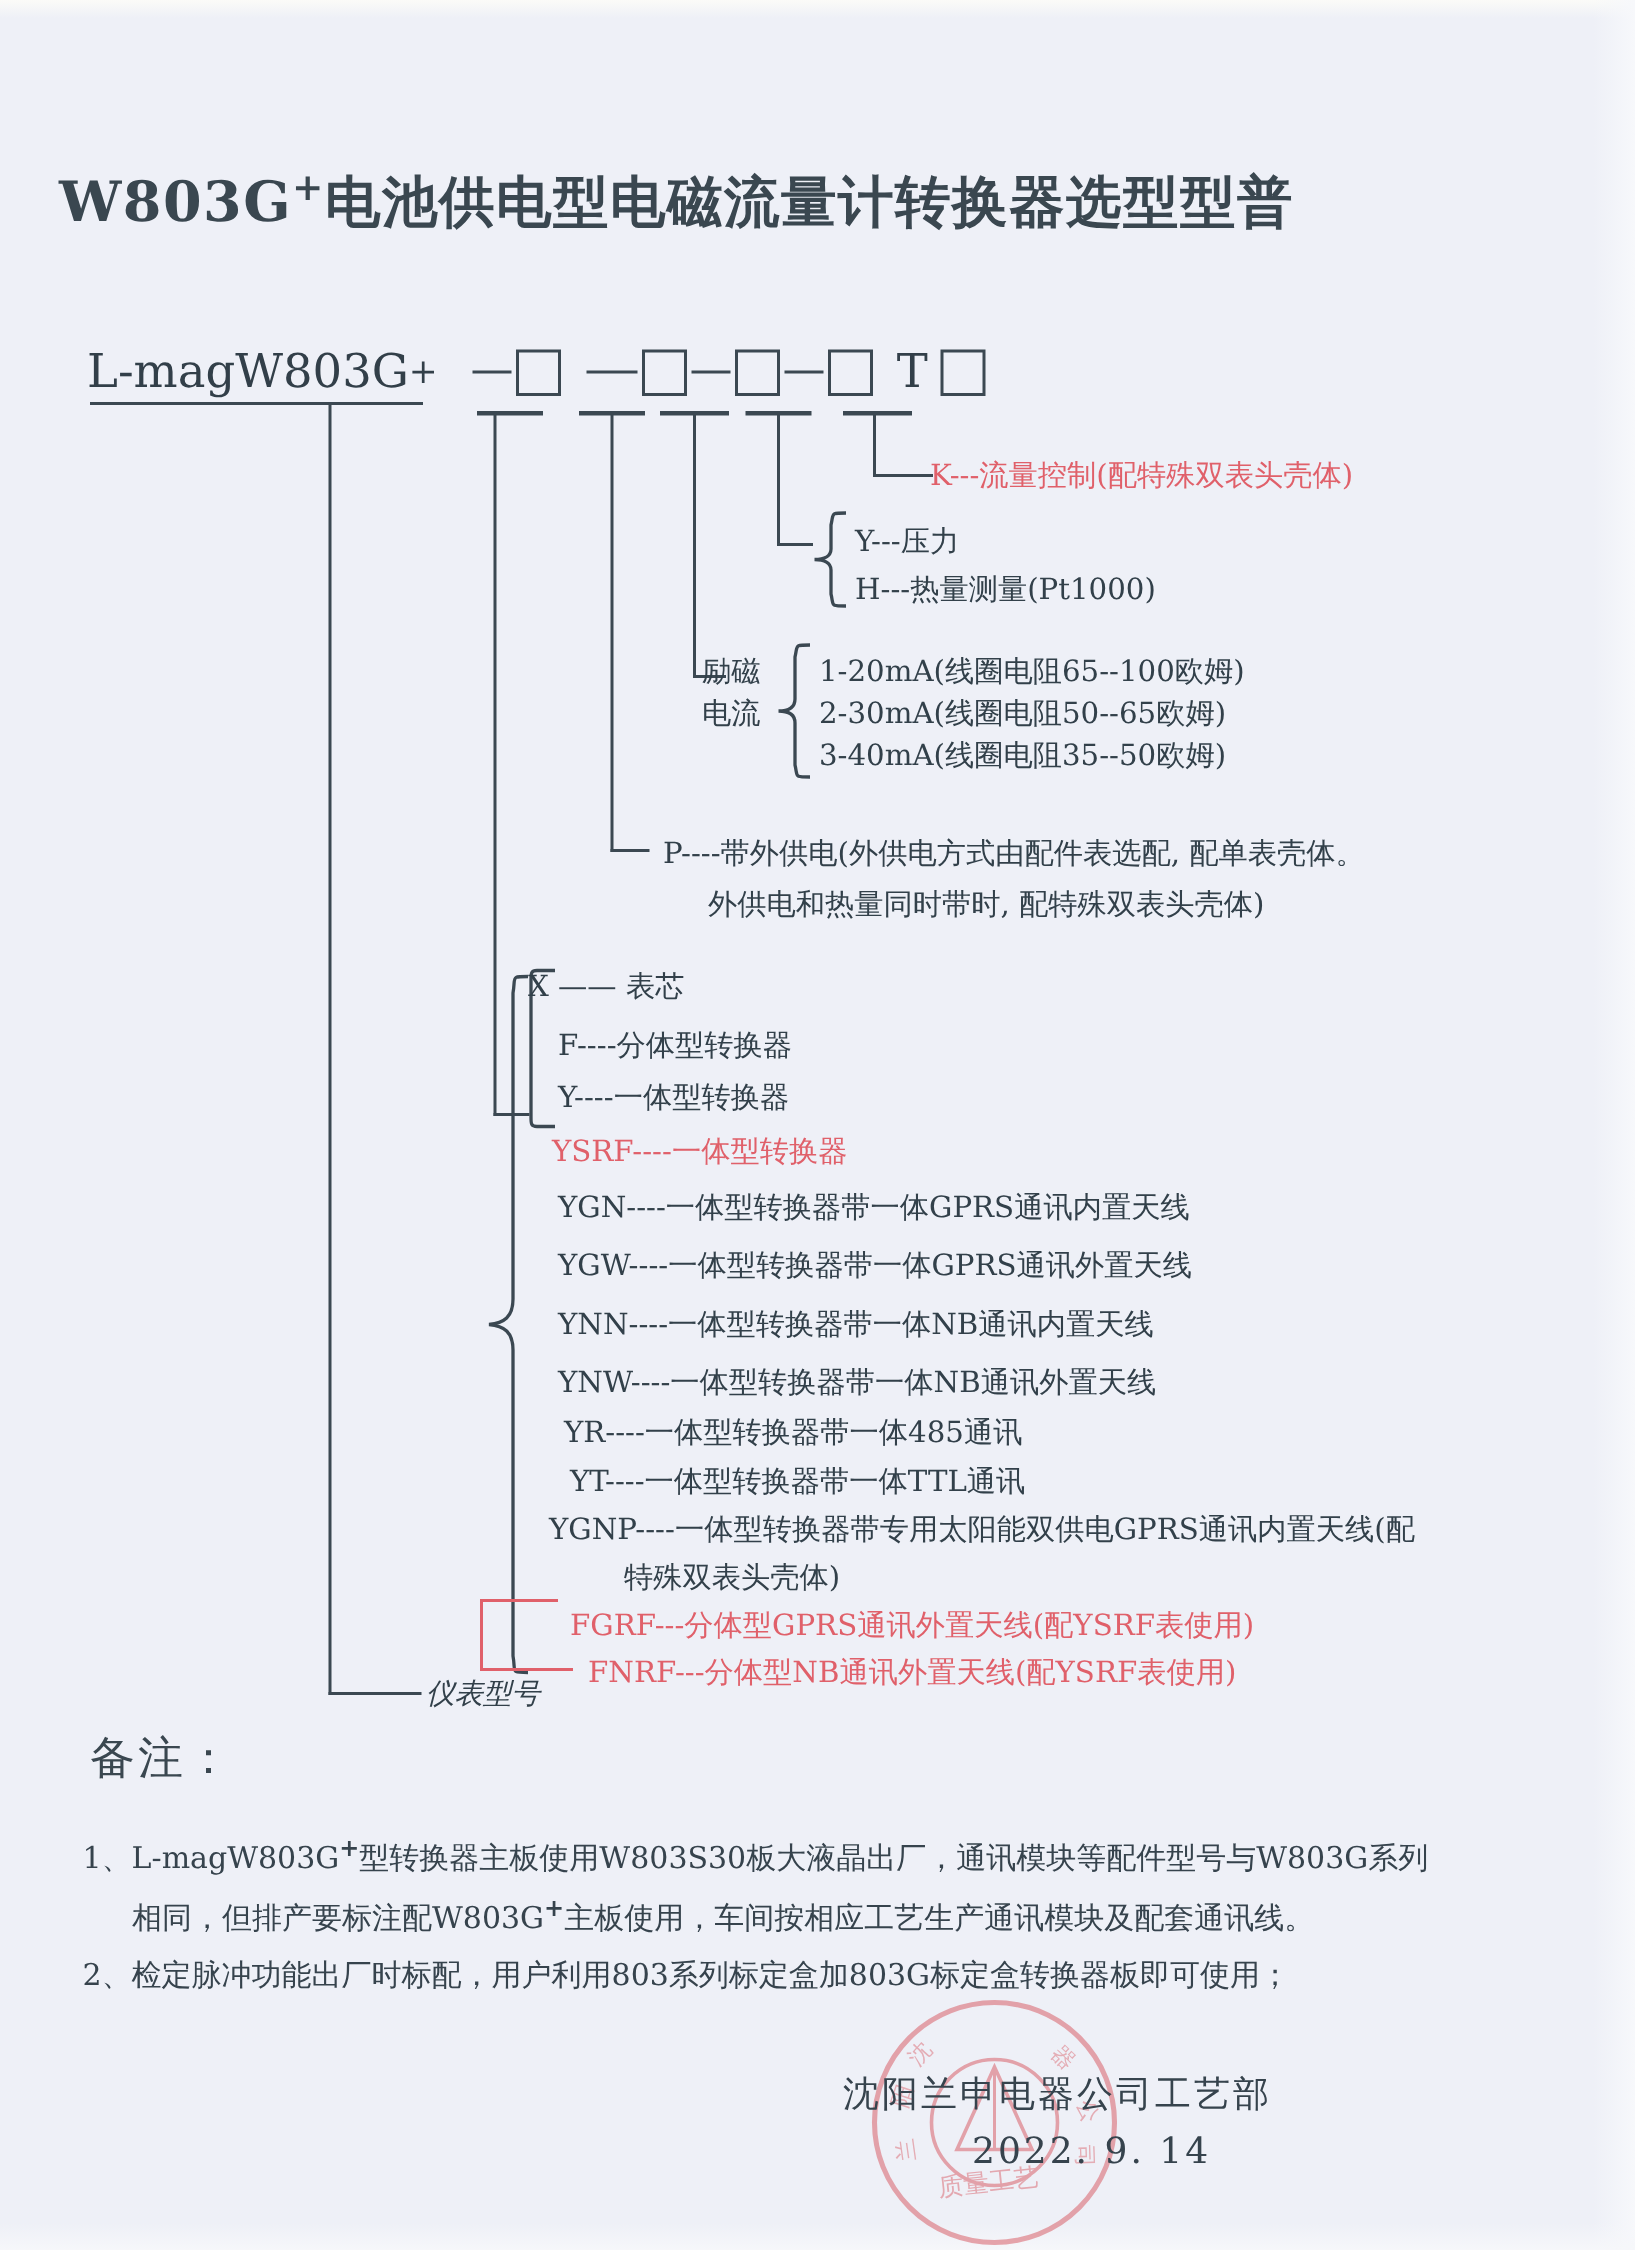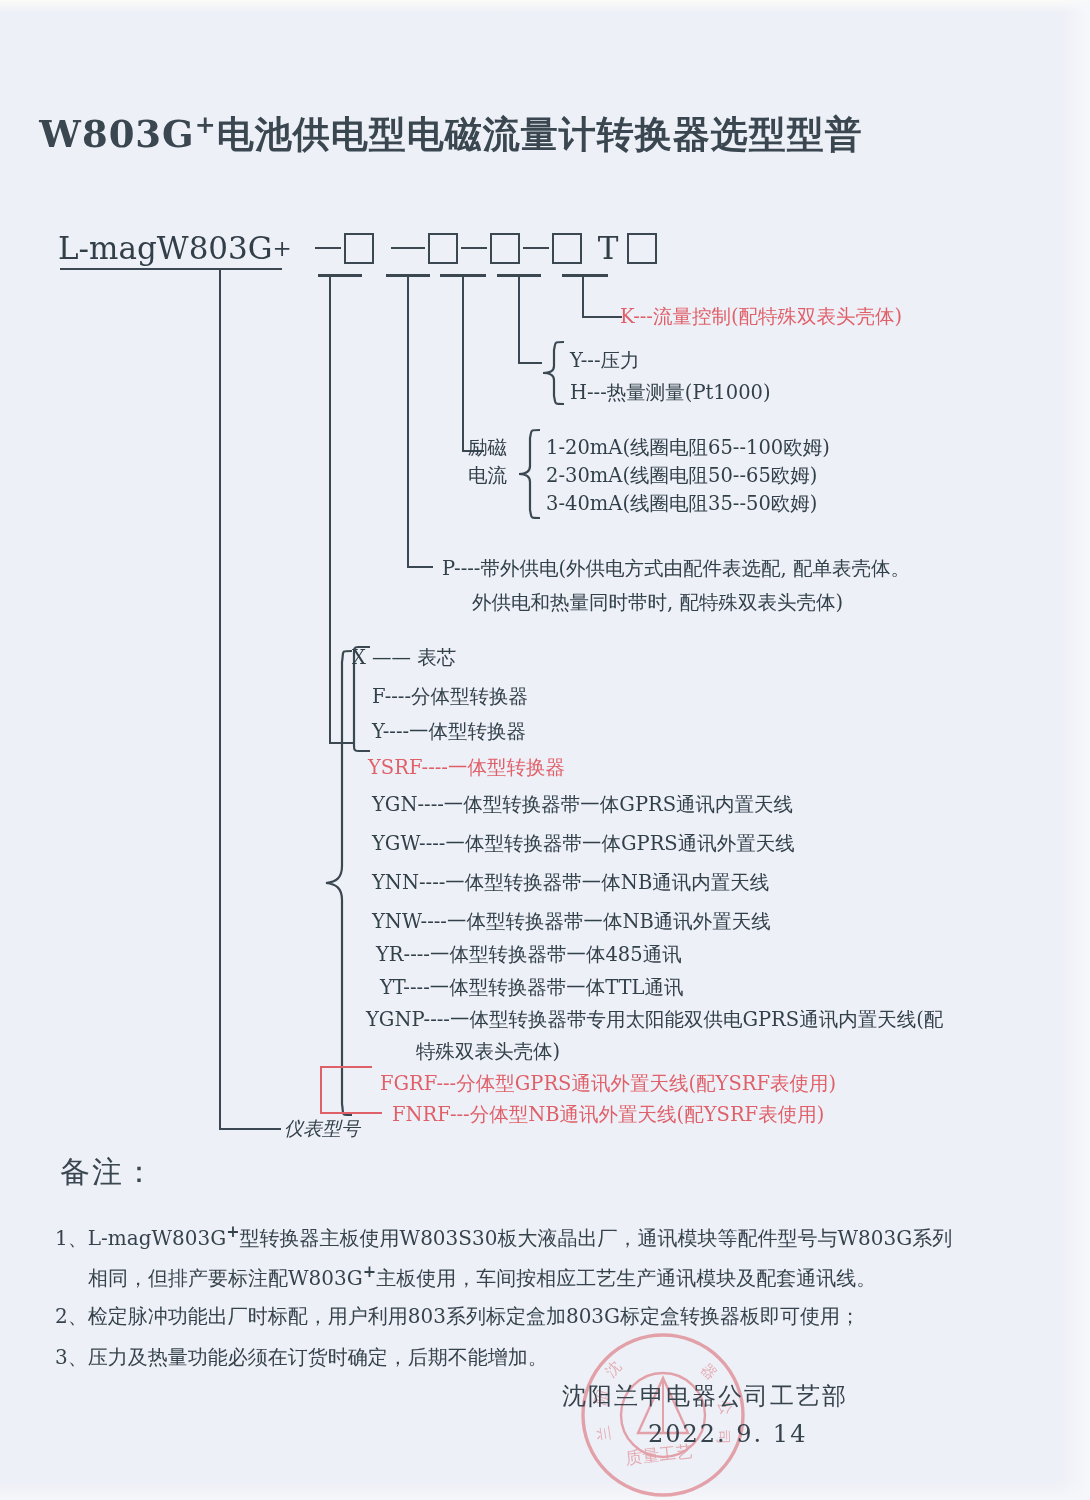--- a/index.html
+++ b/index.html
@@ -225,23 +225,20 @@
     <span>1、</span><span>L-magW803G</span><span class="sup">+</span><span>型转换器主板使用W803S30板大液晶出厂，通讯模块等配件型号与W803G系列</span>
   </div>
   <div class="note" style="left:88px;top:1262px;">
     <span>相同，但排产要标注配W803G</span><span class="sup">+</span><span>主板使用，车间按相应工艺生产通讯模块及配套通讯线。</span>
   </div>
 
   <div class="note" style="left:55px;top:1303px;">
     <span>2、</span><span>检定脉冲功能出厂时标配，用户利用803系列标定盒加803G标定盒转换器板即可使用；</span>
   </div>
 
-  <div class="note" style="left:55px;top:1344px;">
-    <span>3、</span><span>压力及热量功能必须在订货时确定，后期不能增加。</span>
-  </div>
 
   <svg id="stamp" viewBox="0 0 170 170">
     <circle cx="85" cy="85" r="80" fill="none" stroke="#d9616a" stroke-width="3.4"></circle>
     <circle cx="85" cy="85" r="42" fill="none" stroke="#d9616a" stroke-width="2.4"></circle>
     <path d="M85,48 L60,103 L110,103 Z" fill="none" stroke="#d9616a" stroke-width="2.4"></path>
     <line x1="85" y1="48" x2="85" y2="103" stroke="#d9616a" stroke-width="2"></line>
     <g fill="#d9616a" font-family="DejaVu Serif, serif" font-size="17" opacity="0.9">
       <text transform="translate(48,134) rotate(-6)">质量工艺</text>
     </g>
     <g fill="#d9616a" font-family="DejaVu Serif, serif" font-size="15" opacity="0.85">

